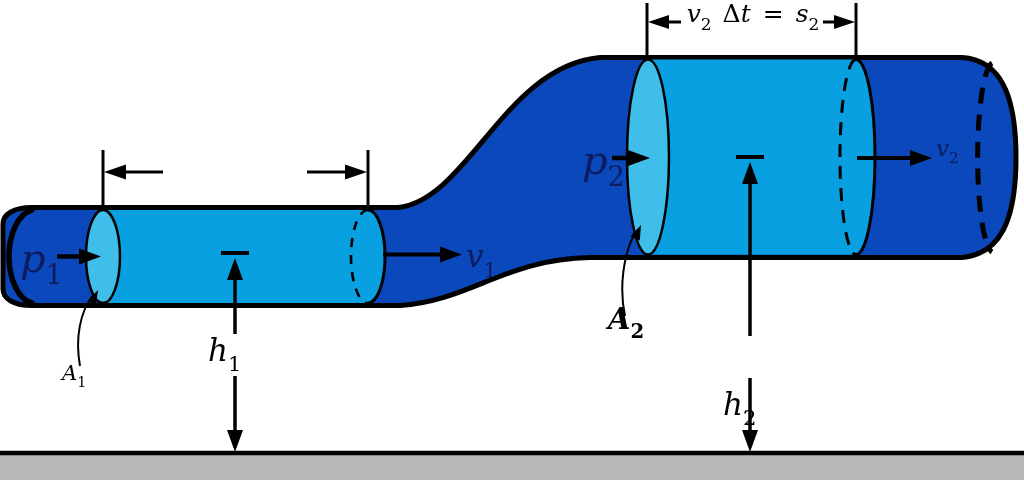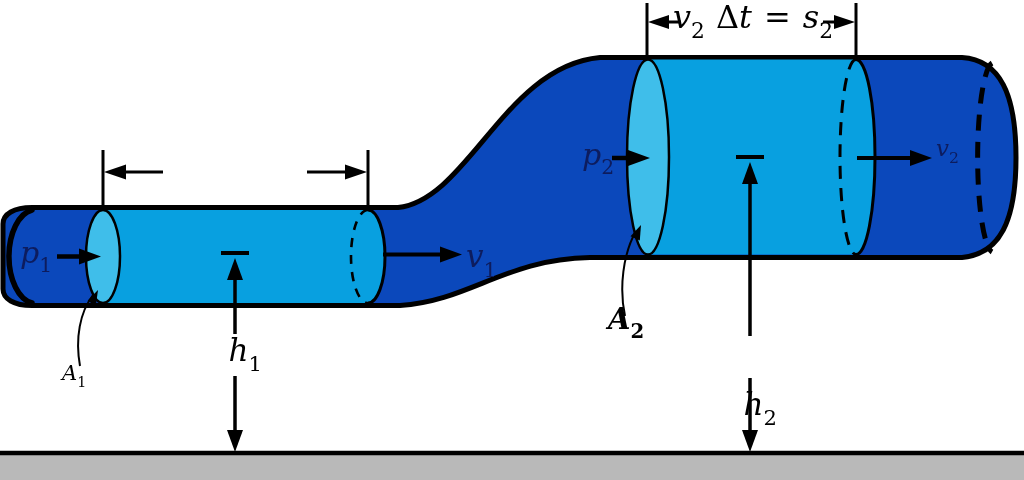--- a/index.html
+++ b/index.html
@@ -31,33 +31,33 @@
   .thin-shaft{stroke:var(--outline);stroke-width:3;fill:none;}
   .leader{stroke:var(--outline);stroke-width:2;fill:none;}
   .head{fill:var(--outline);stroke:none;}
   .tick{stroke:var(--outline);stroke-width:3;fill:none;}
   .tbar{stroke:var(--outline);stroke-width:4;fill:none;}
   .ground-rect{fill:var(--ground-gray);stroke:none;}
   .ground-line{stroke:var(--outline);stroke-width:4.5;fill:none;}
   .lbl{
     position:absolute;
     font-style:italic;
-    font-size:30px;
+    font-size:40px;
     line-height:1.05;
     color:#000;
     white-space:nowrap;
     user-select:none;
   }
   .lbl sub{font-size:0.68em;font-style:normal;position:relative;top:0.12em;line-height:0;}
   .lbl .up{font-style:normal;}
   .navy{color:var(--label-navy);}
-  .measure{font-size:32px;text-align:center;}
+  .measure{font-size:25px;text-align:center;}
   .measure .dt{margin-left:11px;}
   .measure .eq{margin:0 12px;font-style:normal;}
-  .center{text-align:right;}
+  .center{text-align:left;}
 </style>
 </head>
 <body>
 
 <div class="stage">
 
   <svg width="1024" height="480" viewBox="0 0 1024 480">
 
     <path class="pipe-fill" d="M 32 207.5
          L 398 207.5

